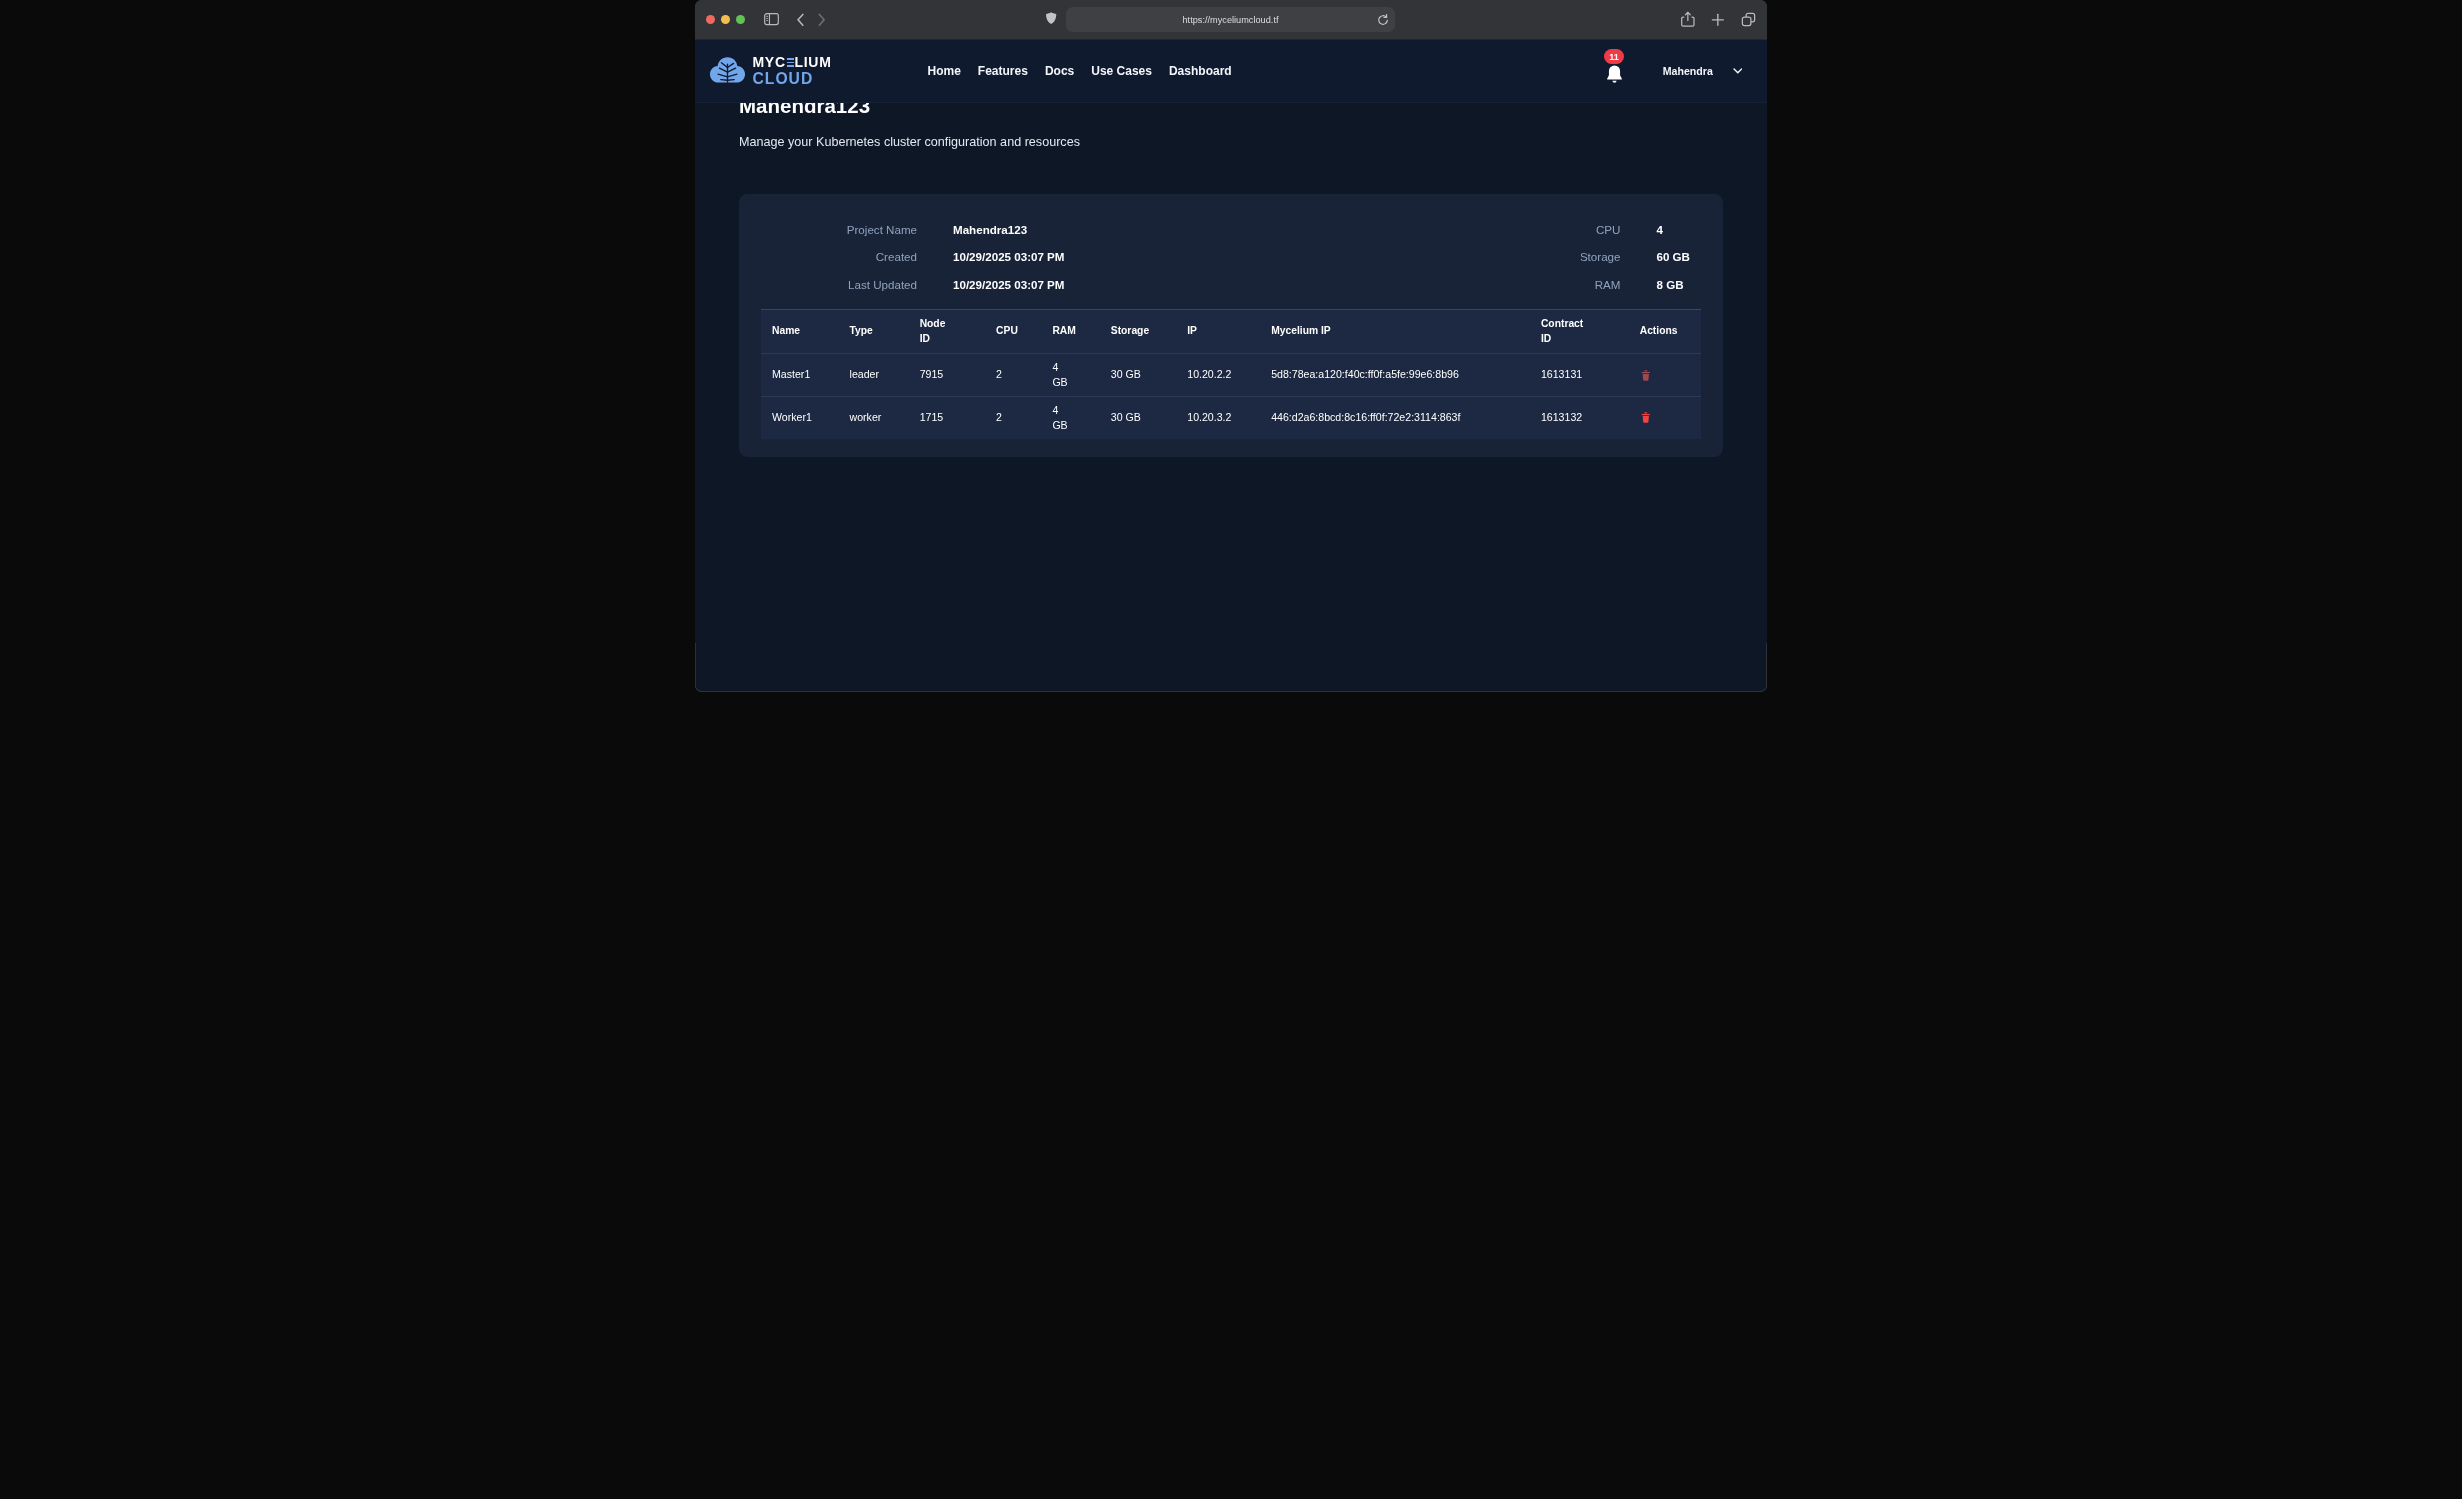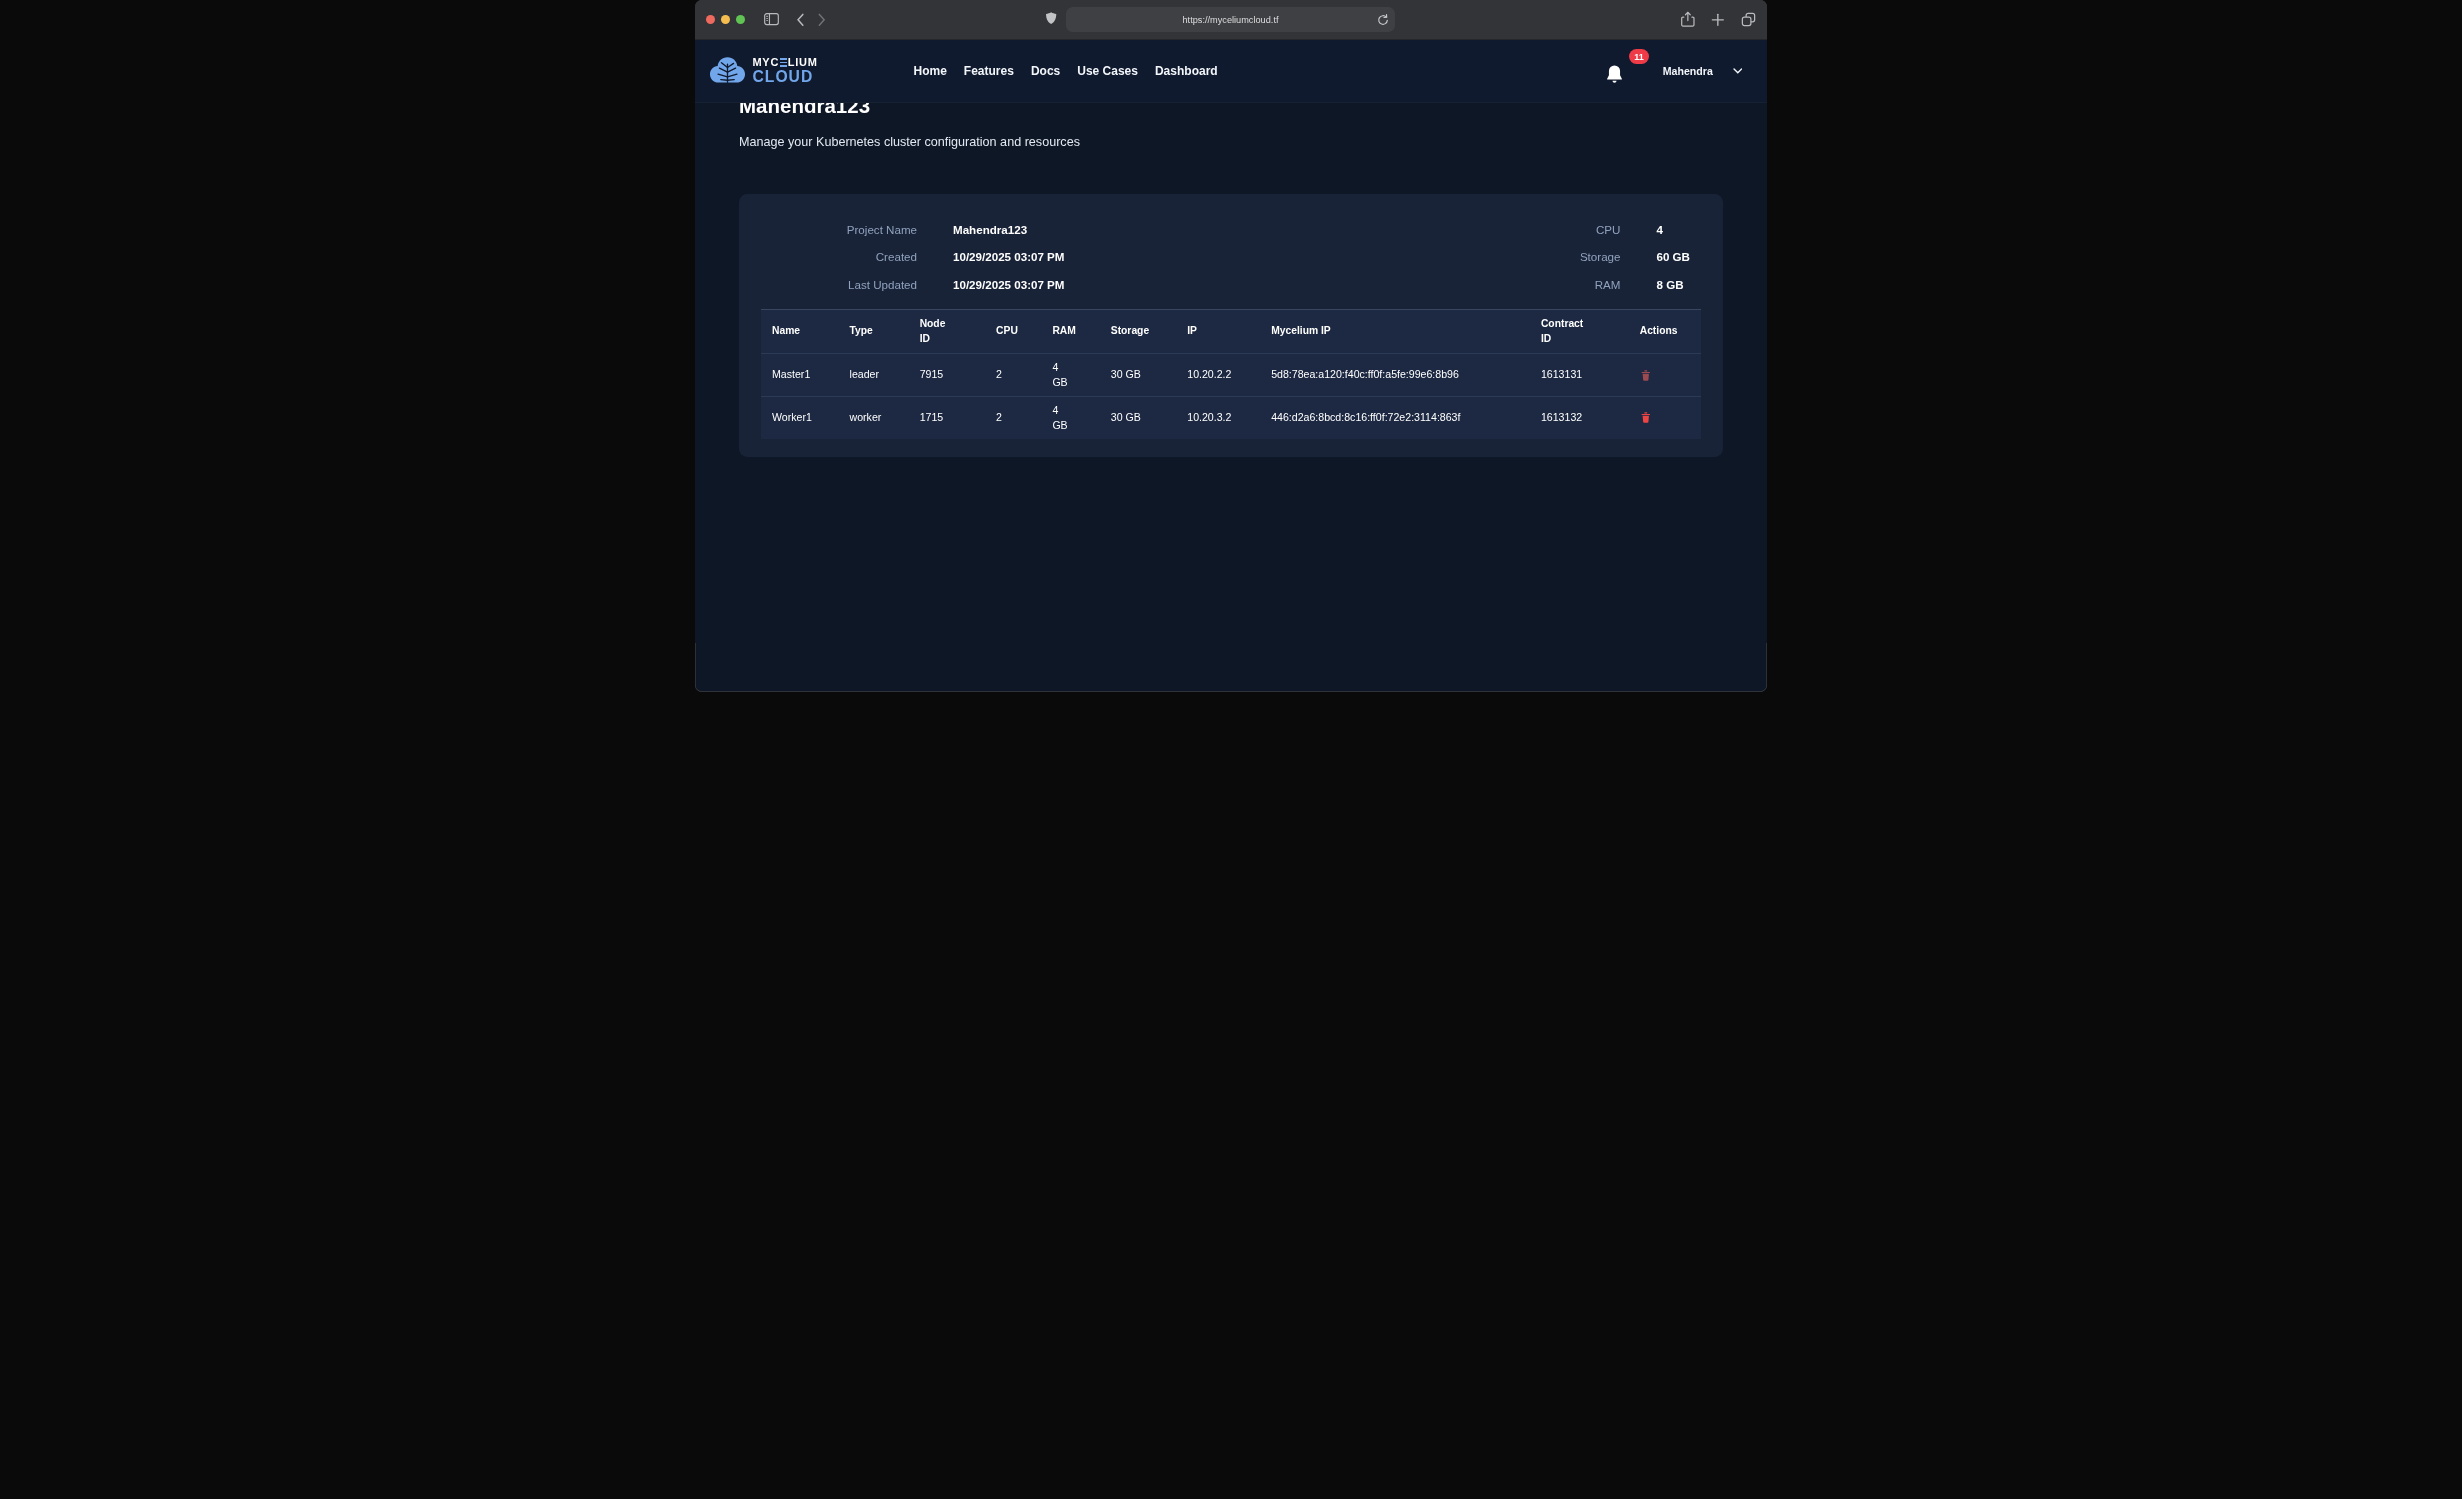--- a/index.html
+++ b/index.html
@@ -36,32 +36,32 @@
   .chrome-right{margin-left:auto;display:flex;align-items:center;gap:16.4px;}
   
   .navbar{
     height:63px;background:#101a2e;display:flex;align-items:center;
     padding:0 24.6px 0 13.7px;position:relative;z-index:10;
     border-bottom:0.7px solid rgba(255,255,255,0.03);
   }
   .brand{display:flex;align-items:center;gap:6.8px;}
   .brand-icon svg{display:block;}
   .brand-text{display:flex;flex-direction:column;line-height:1;}
-  .brand-top{color:#fff;font-weight:bold;font-size:11px;letter-spacing:0.7px;display:flex;align-items:center;}
+  .brand-top{color:#fff;font-weight:bold;font-size:14px;letter-spacing:0.7px;display:flex;align-items:center;}
   .logo-e{
     display:inline-block;width:6.8px;height:9px;margin:0 1px;
     background:repeating-linear-gradient(to bottom,#71a6eb 0 1.8px,transparent 1.8px 3.6px);
   }
   .brand-bottom{color:#71a6eb;font-weight:bold;font-size:15.7px;letter-spacing:1px;margin-top:1.4px;}
   .nav-links{display:flex;gap:17px;margin-left:96px;}
   .nav-link{color:#f3f6fa;font-weight:bold;font-size:12px;text-decoration:none;cursor:pointer;}
   .bell-wrap{margin-left:auto;position:relative;width:23px;height:27px;cursor:pointer;}
   .bell-wrap svg{position:absolute;left:1.4px;bottom:0;}
   .badge{
-    position:absolute;top:-8.2px;left:25px;min-width:20.5px;height:15px;border-radius:8.2px;
+    position:absolute;top:-8.2px;left:0;min-width:20.5px;height:15px;border-radius:8.2px;
     background:#ee3b47;color:#fff;font-size:9px;font-weight:bold;
     display:flex;align-items:center;justify-content:center;padding:0 4.1px;
   }
   .user-menu{display:flex;align-items:center;gap:20px;margin-left:36px;cursor:pointer;}
   .user-name{color:#f3f6fa;font-weight:bold;font-size:10.6px;}
   
   .page{background:#0e1726;height:550px;padding:0 44px;position:relative;z-index:1;}
   .page-title{
     margin:-9.6px 0 0 0;color:#fff;font-size:20.5px;font-weight:bold;line-height:26px;
   }

